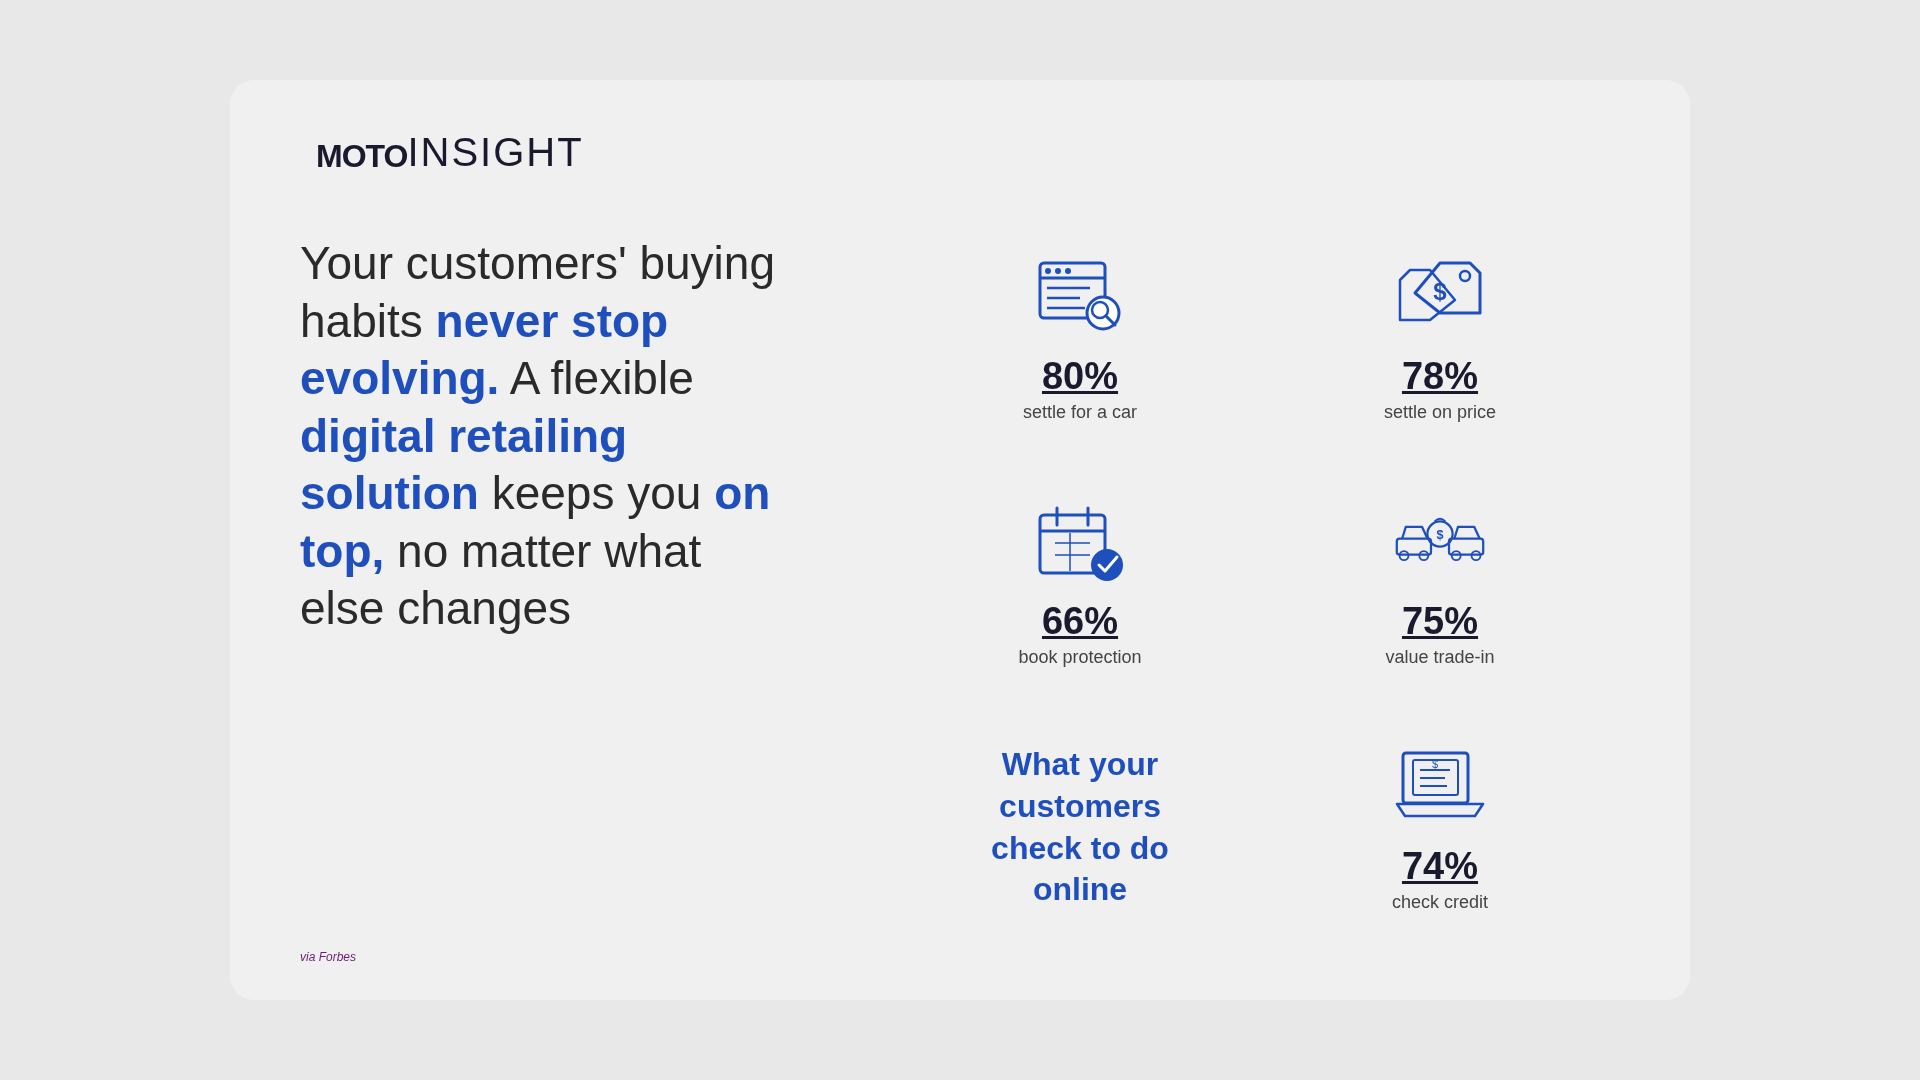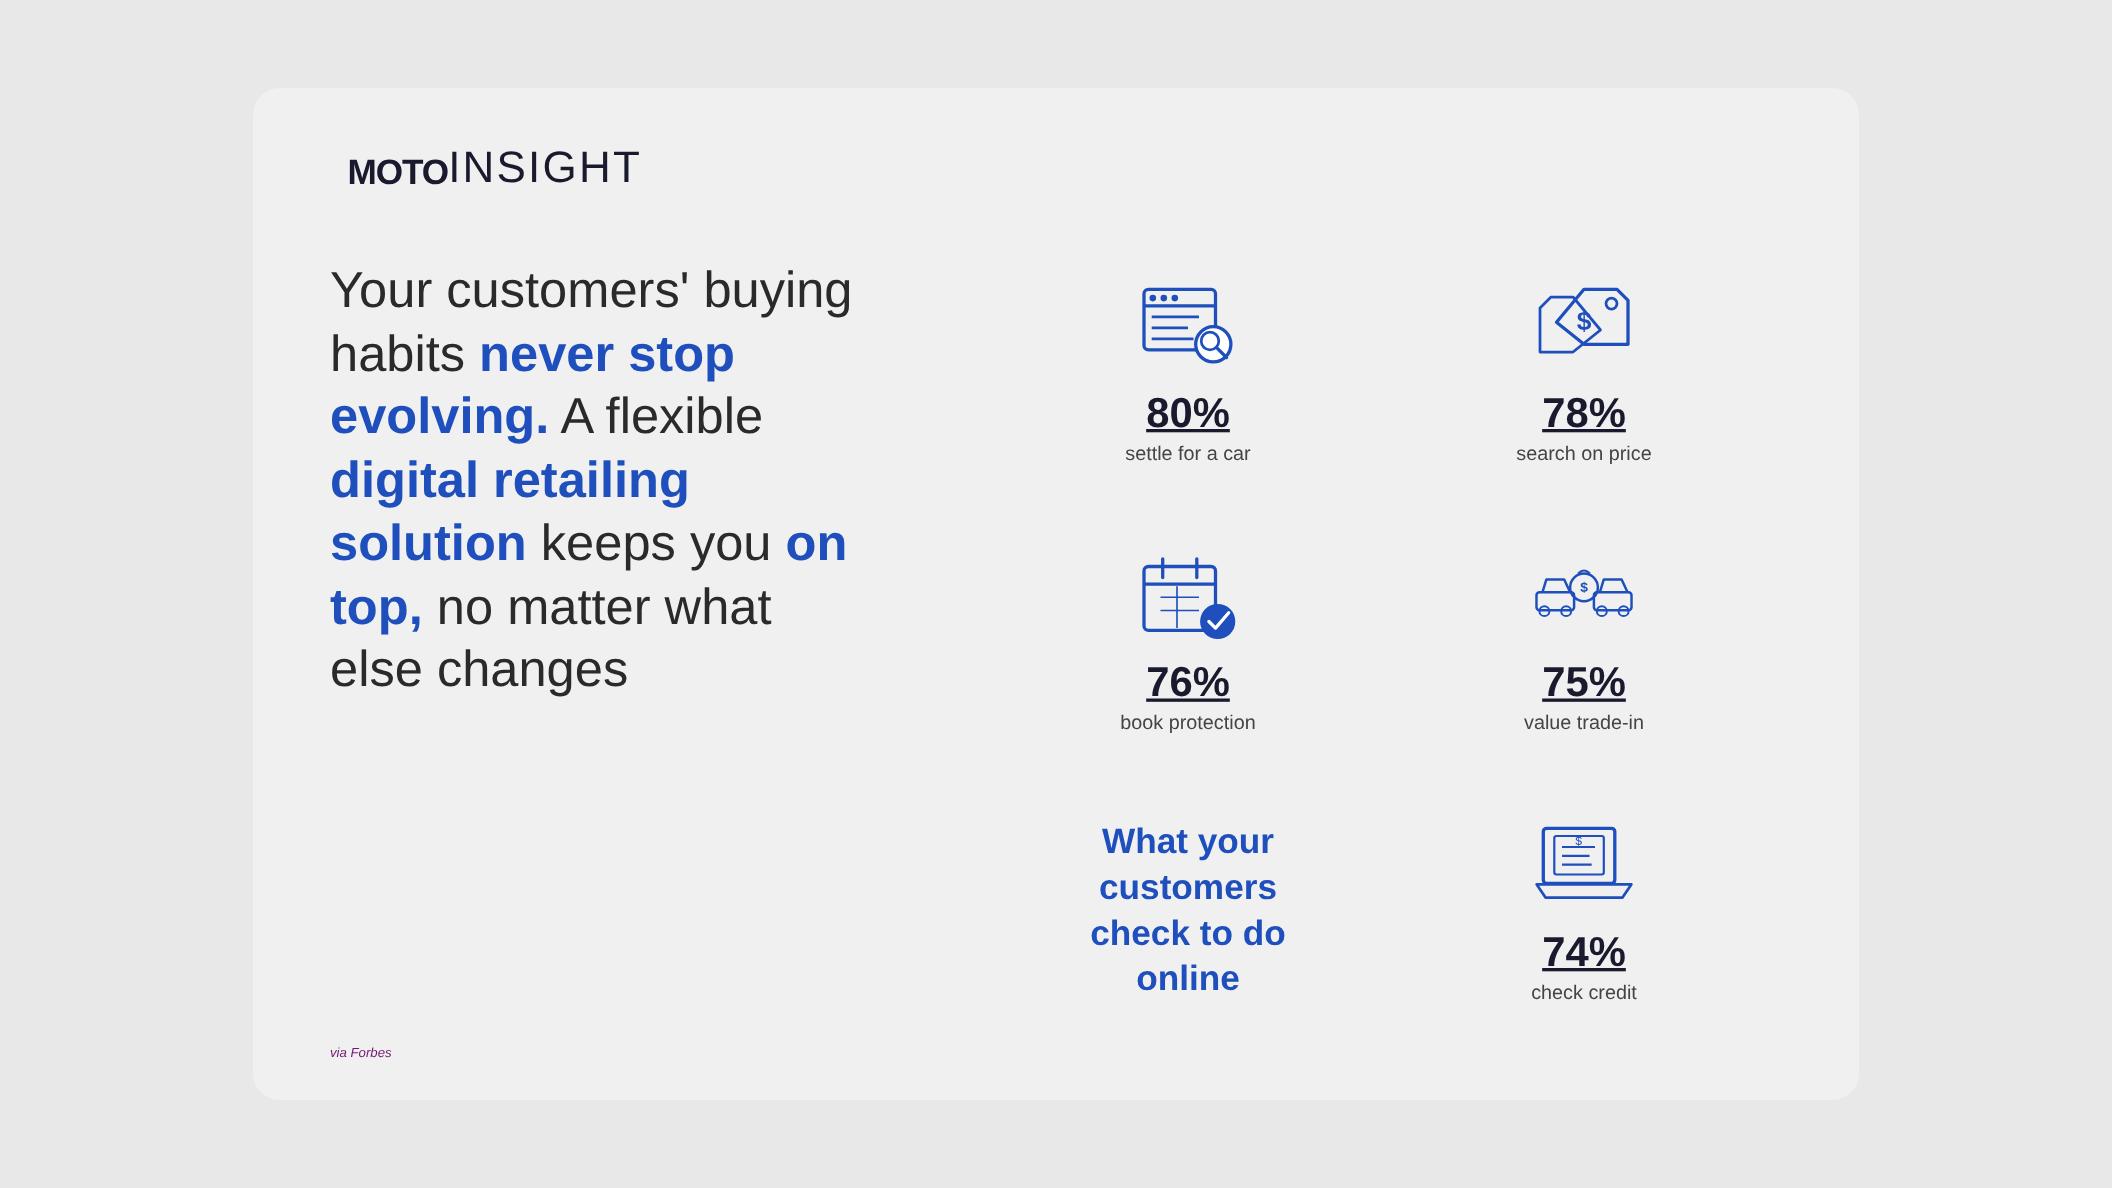--- a/index.html
+++ b/index.html
@@ -193,41 +193,41 @@
 
             <path d="M45 5 L75 5 L85 15 L85 55 L45 55 L20 35 Z" stroke="#1e4fbd" stroke-width="3" fill="none" stroke-linejoin="round"></path>
             <circle cx="70" cy="18" r="5" stroke="#1e4fbd" stroke-width="2.5" fill="none"></circle>
 
             <text x="45" y="42" font-size="24" fill="#1e4fbd" font-weight="bold" text-anchor="middle">$</text>
 
             <path d="M35 12 L15 12 L5 22 L5 62 L35 62 L60 42 Z" stroke="#1e4fbd" stroke-width="2.5" fill="none" stroke-linejoin="round" stroke-dasharray="0"></path>
           </svg>
         </div>
         <div class="stat-percent">78%</div>
-        <div class="stat-label">search on price</div>
+        <div class="stat-label">settle on price</div>
       </div>
 
       <div class="stat-item">
         <div class="stat-icon">
           <svg viewBox="0 0 90 80" fill="none" xmlns="http://www.w3.org/2000/svg">
 
             <rect x="5" y="12" width="65" height="58" rx="4" stroke="#1e4fbd" stroke-width="3" fill="none"></rect>
             <line x1="5" y1="28" x2="70" y2="28" stroke="#1e4fbd" stroke-width="3"></line>
             <line x1="22" y1="5" x2="22" y2="22" stroke="#1e4fbd" stroke-width="3" stroke-linecap="round"></line>
             <line x1="53" y1="5" x2="53" y2="22" stroke="#1e4fbd" stroke-width="3" stroke-linecap="round"></line>
 
             <line x1="20" y1="40" x2="55" y2="40" stroke="#1e4fbd" stroke-width="1.5"></line>
             <line x1="20" y1="52" x2="55" y2="52" stroke="#1e4fbd" stroke-width="1.5"></line>
             <line x1="35" y1="30" x2="35" y2="68" stroke="#1e4fbd" stroke-width="1.5"></line>
 
             <circle cx="72" cy="62" r="16" fill="#1e4fbd"></circle>
             <polyline points="64,62 70,68 82,54" stroke="white" stroke-width="3" stroke-linecap="round" stroke-linejoin="round" fill="none"></polyline>
           </svg>
         </div>
-        <div class="stat-percent">76%</div>
+        <div class="stat-percent">66%</div>
         <div class="stat-label">book protection</div>
       </div>
 
       <div class="stat-item">
         <div class="stat-icon">
           <svg viewBox="0 0 100 80" fill="none" xmlns="http://www.w3.org/2000/svg">
 
             <g transform="translate(0,10)">
               <rect x="2" y="25" width="38" height="18" rx="3" stroke="#1e4fbd" stroke-width="2.5" fill="none"></rect>
               <path d="M8 25 L12 12 L30 12 L36 25" stroke="#1e4fbd" stroke-width="2.5" fill="none" stroke-linejoin="round"></path>

